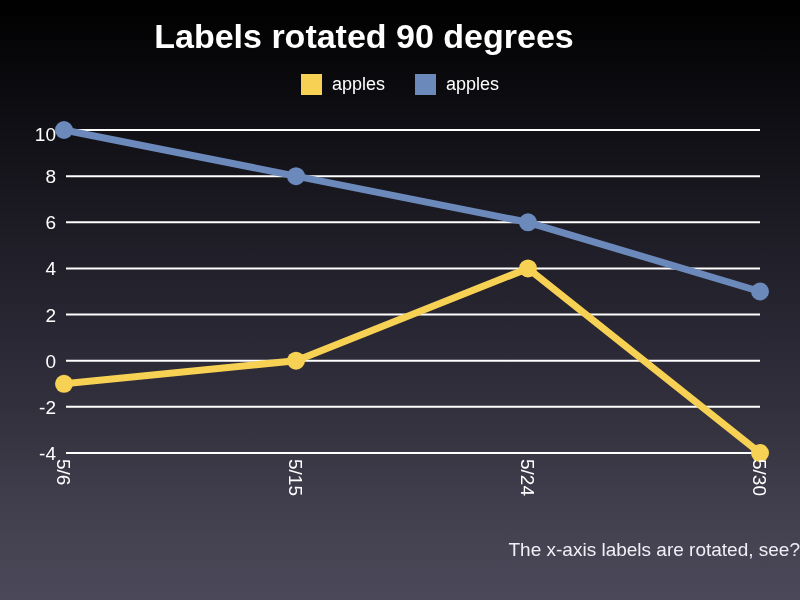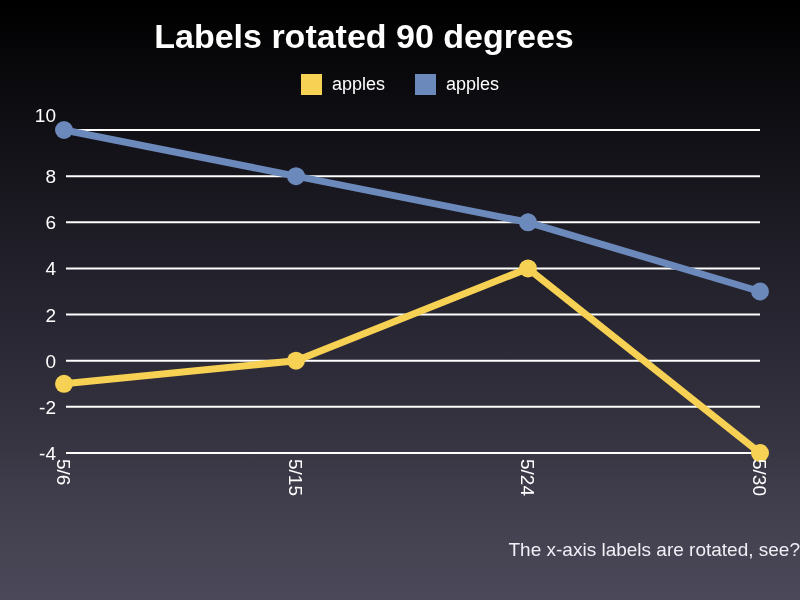--- a/index.html
+++ b/index.html
@@ -152,21 +152,21 @@
         <circle cx="760" cy="291.5" r="9" fill="#6B89BA"></circle>
         <polyline points="64,383.7857142857143 296,360.7142857142857 528,268.42857142857144 760,453" fill="none" stroke="#F7D154" stroke-width="7" stroke-linecap="round" stroke-linejoin="round"></polyline>
         <circle cx="64" cy="383.7857142857143" r="9" fill="#F7D154"></circle>
         <circle cx="296" cy="360.7142857142857" r="9" fill="#F7D154"></circle>
         <circle cx="528" cy="268.42857142857144" r="9" fill="#F7D154"></circle>
         <circle cx="760" cy="453" r="9" fill="#F7D154"></circle>
       </g>
   </svg>
 
   <div id="ytick-layer">
-      <div class="ytick-label" style="left: 8px; top: 115px;">10</div>
+      <div class="ytick-label" style="left: 8px; top: 134px;">10</div>
       <div class="ytick-label" style="left: 8px; top: 176.143px;">8</div>
       <div class="ytick-label" style="left: 8px; top: 222.286px;">6</div>
       <div class="ytick-label" style="left: 8px; top: 268.429px;">4</div>
       <div class="ytick-label" style="left: 8px; top: 314.571px;">2</div>
       <div class="ytick-label" style="left: 8px; top: 360.714px;">0</div>
       <div class="ytick-label" style="left: 8px; top: 406.857px;">-2</div>
       <div class="ytick-label" style="left: 8px; top: 453px;">-4</div>
     </div>
   <div id="xtick-layer">
       <div class="xtick-label" style="left: 73px; top: 459px; transform: rotate(90deg);">5/6</div>

